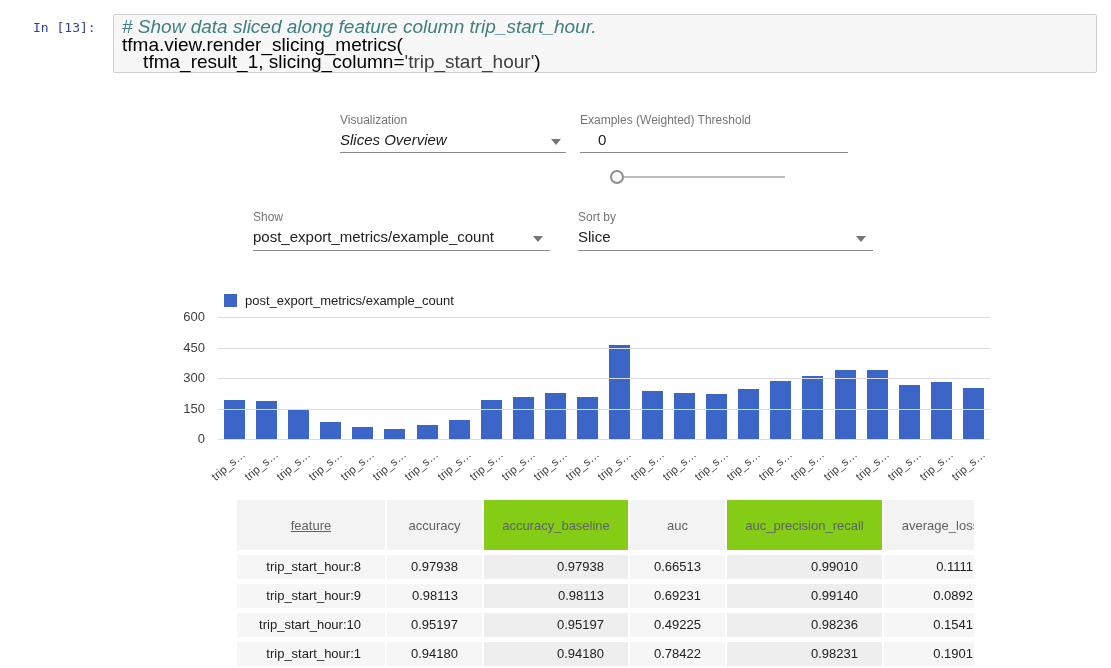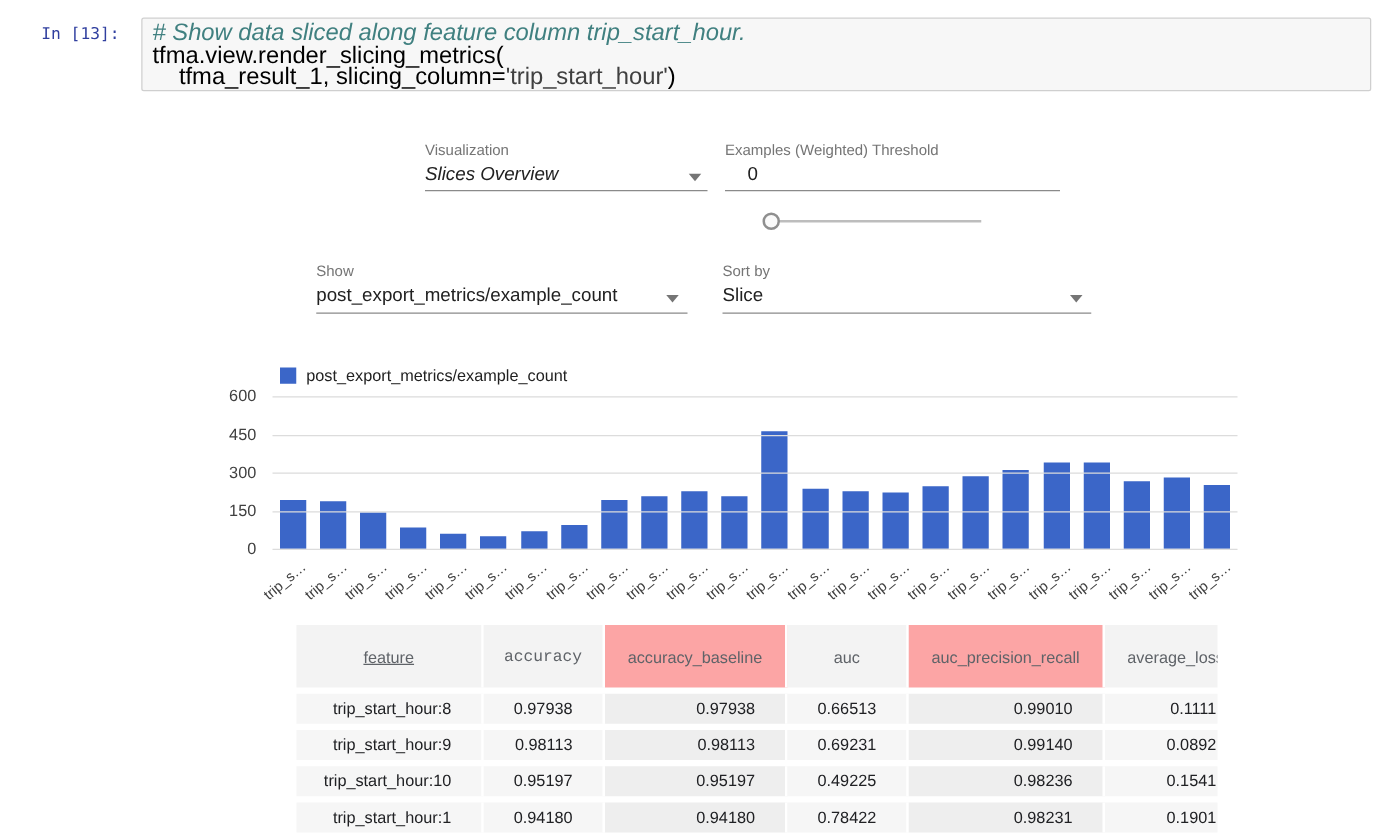--- a/index.html
+++ b/index.html
@@ -58,21 +58,21 @@
     transform:rotate(-40deg);transform-origin:100% 0;
   }
   
   .metrics-table{position:absolute;left:237px;top:500px;width:737px;height:168px;overflow:hidden;}
   .t-header{display:flex;margin-bottom:2px;}
   .th{
     height:50px;display:flex;align-items:center;justify-content:center;
     background:#f3f3f3;color:#5f6368;font-size:13px;
     border-right:2px solid #ffffff;box-sizing:border-box;flex:none;
   }
-  .th.shade{background:#fca5a5;}
+  .th.shade{background:#84cc16;}
   .tr{display:flex;margin-top:5px;}
   .td{
     height:24px;line-height:24px;text-align:right;padding-right:24px;
     background:#f6f6f6;color:#202124;font-size:13px;
     border-right:2px solid #ffffff;box-sizing:border-box;flex:none;
   }
   .td.shade{background:#eeeeee;}
 </style>
 </head>
 <body>
@@ -179,21 +179,21 @@
     <span class="xlabel" style="right: 138.75px;">trip_s…</span>
     <span class="xlabel" style="right: 106.583px;">trip_s…</span>
     <span class="xlabel" style="right: 74.4167px;">trip_s…</span>
     <span class="xlabel" style="right: 42.25px;">trip_s…</span>
     <span class="xlabel" style="right: 10.0833px;">trip_s…</span>
   </div>
 
 <div class="metrics-table">
   <div class="t-header">
       <div class="th" style="width: 150px; text-decoration: underline;">feature</div>
-      <div class="th" style="width: 97px; font-family: Liberation Mono, monospace;">accuracy</div>
+      <div class="th" style="width: 97px;">accuracy</div>
       <div class="th shade" style="width: 146px;">accuracy_baseline</div>
       <div class="th" style="width: 97px;">auc</div>
       <div class="th shade" style="width: 157px;">auc_precision_recall</div>
       <div class="th" style="width: 115px;">average_loss</div>
     </div>
   <div>
       <div class="tr">
         <div class="td" style="width: 150px;">trip_start_hour:8</div>
         <div class="td" style="width: 97px;">0.97938</div>
         <div class="td shade" style="width: 146px;">0.97938</div>

